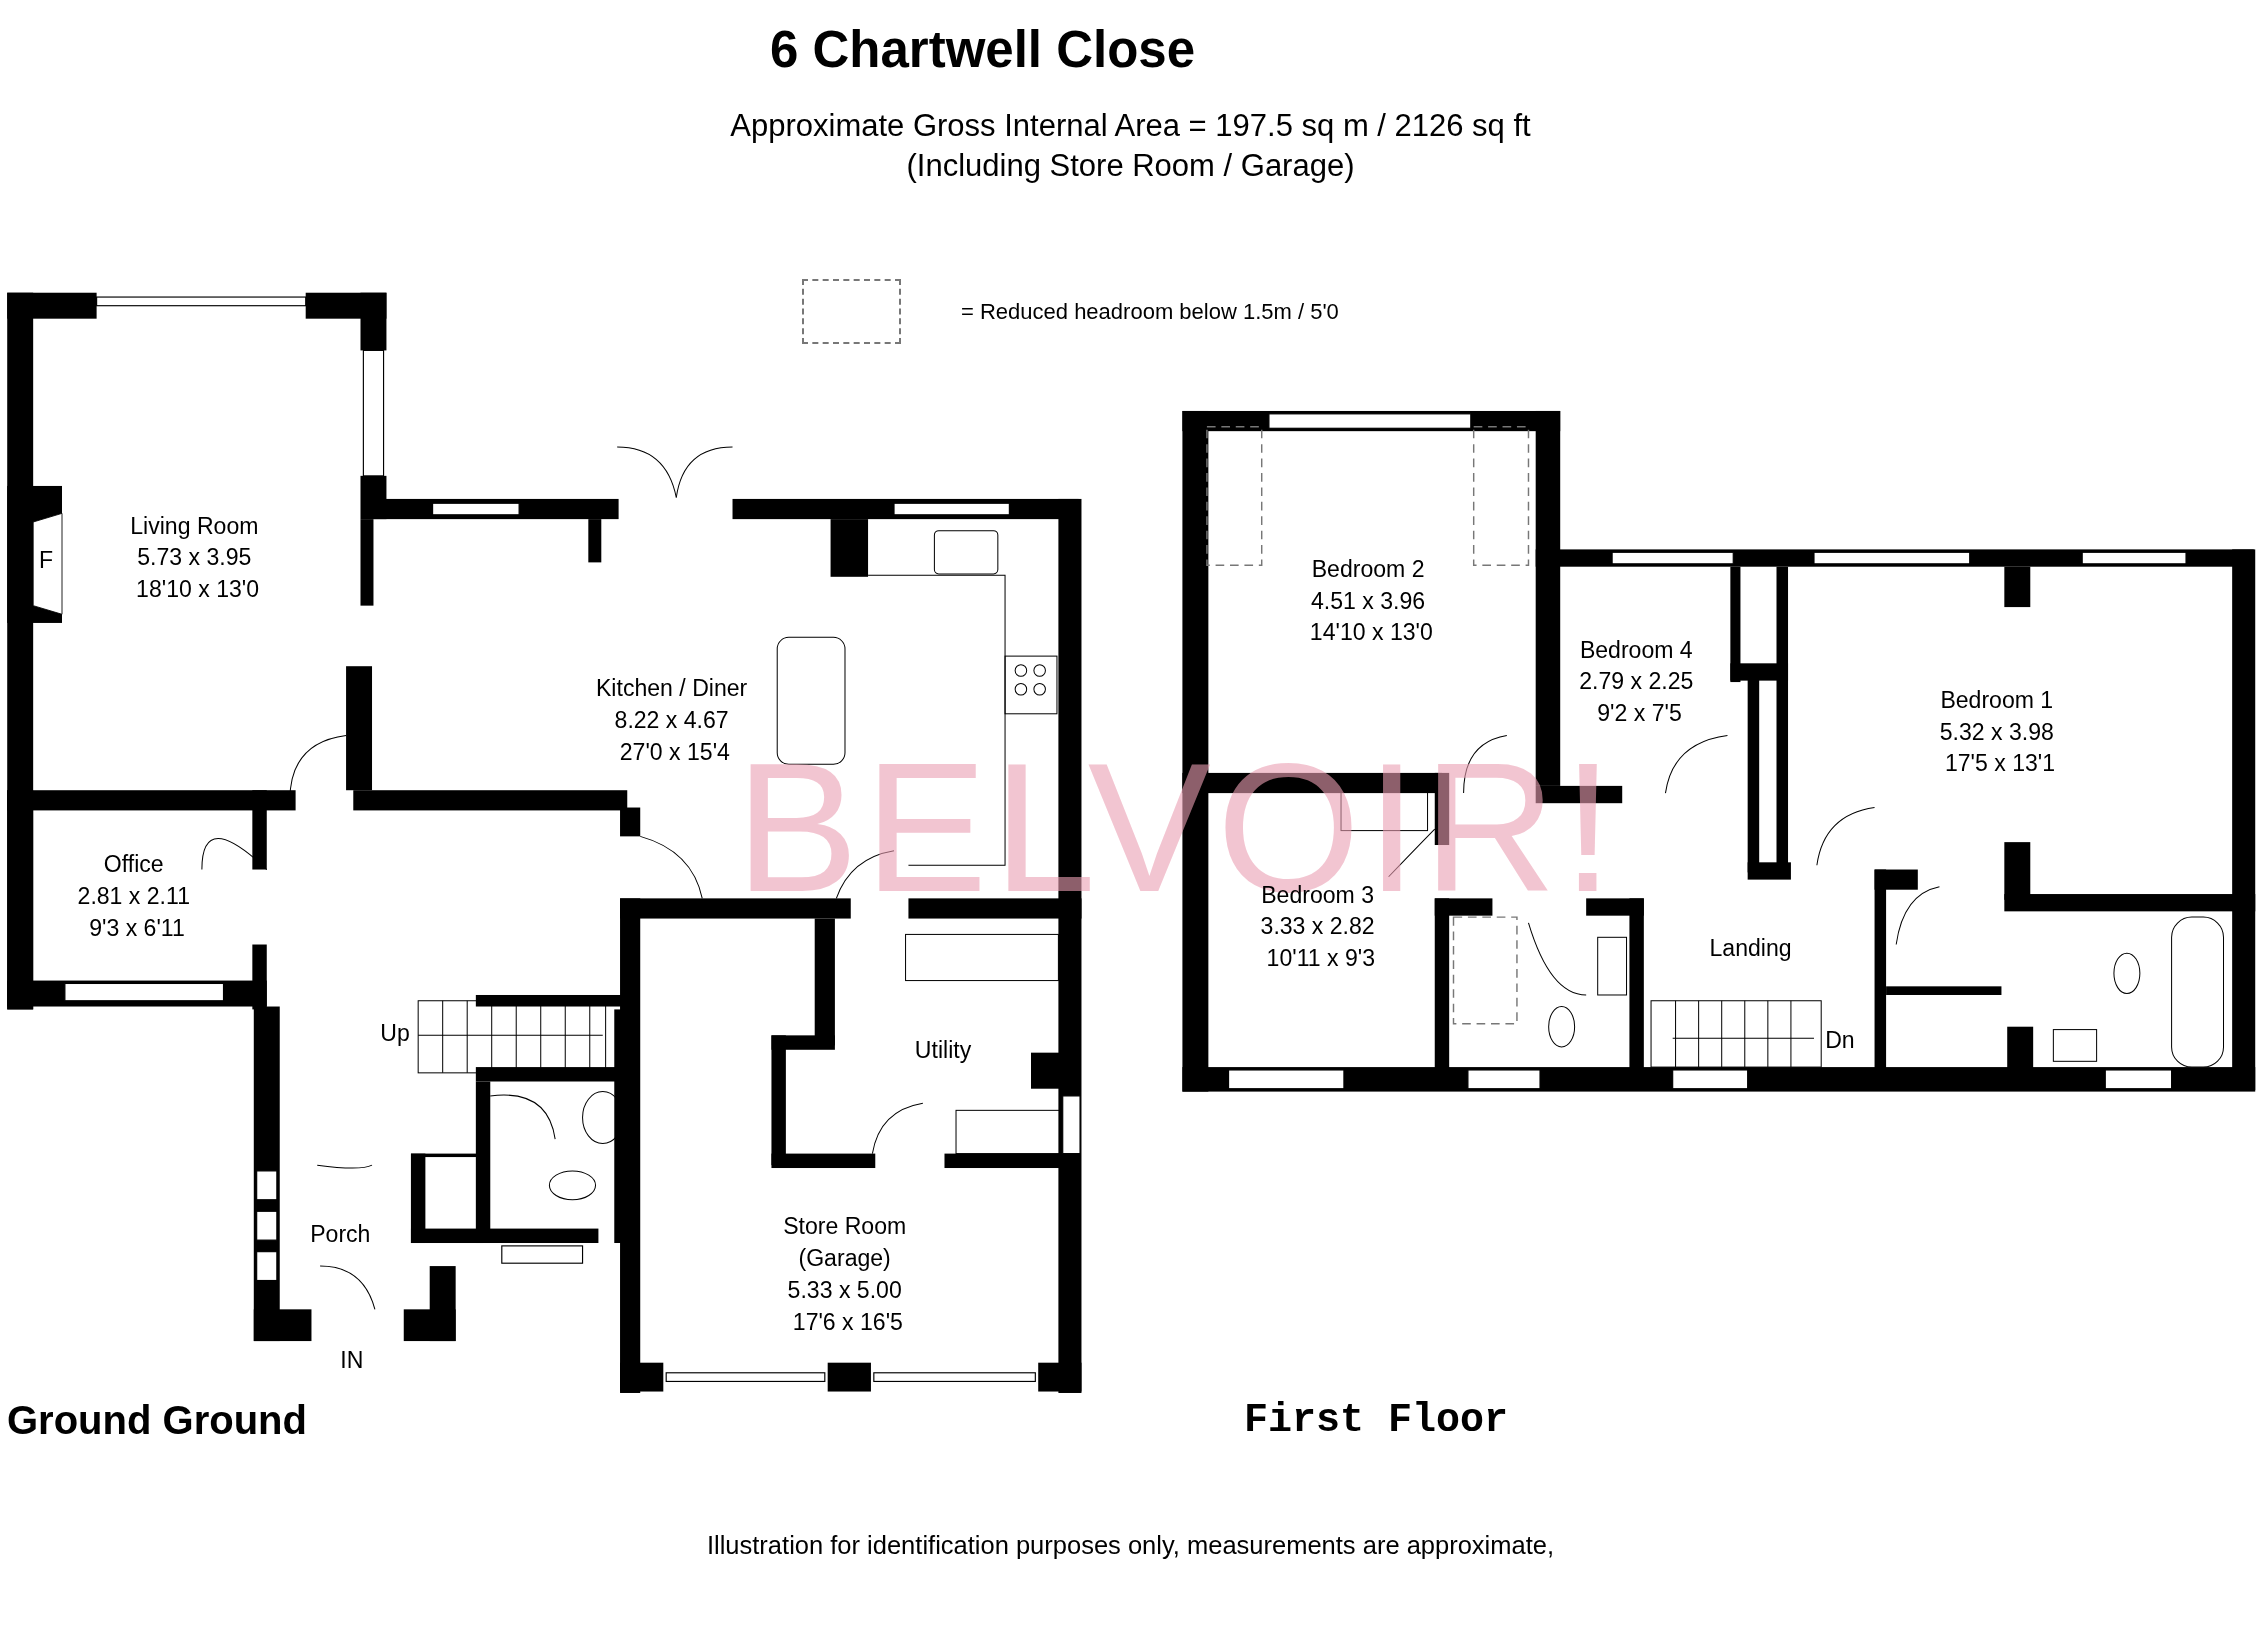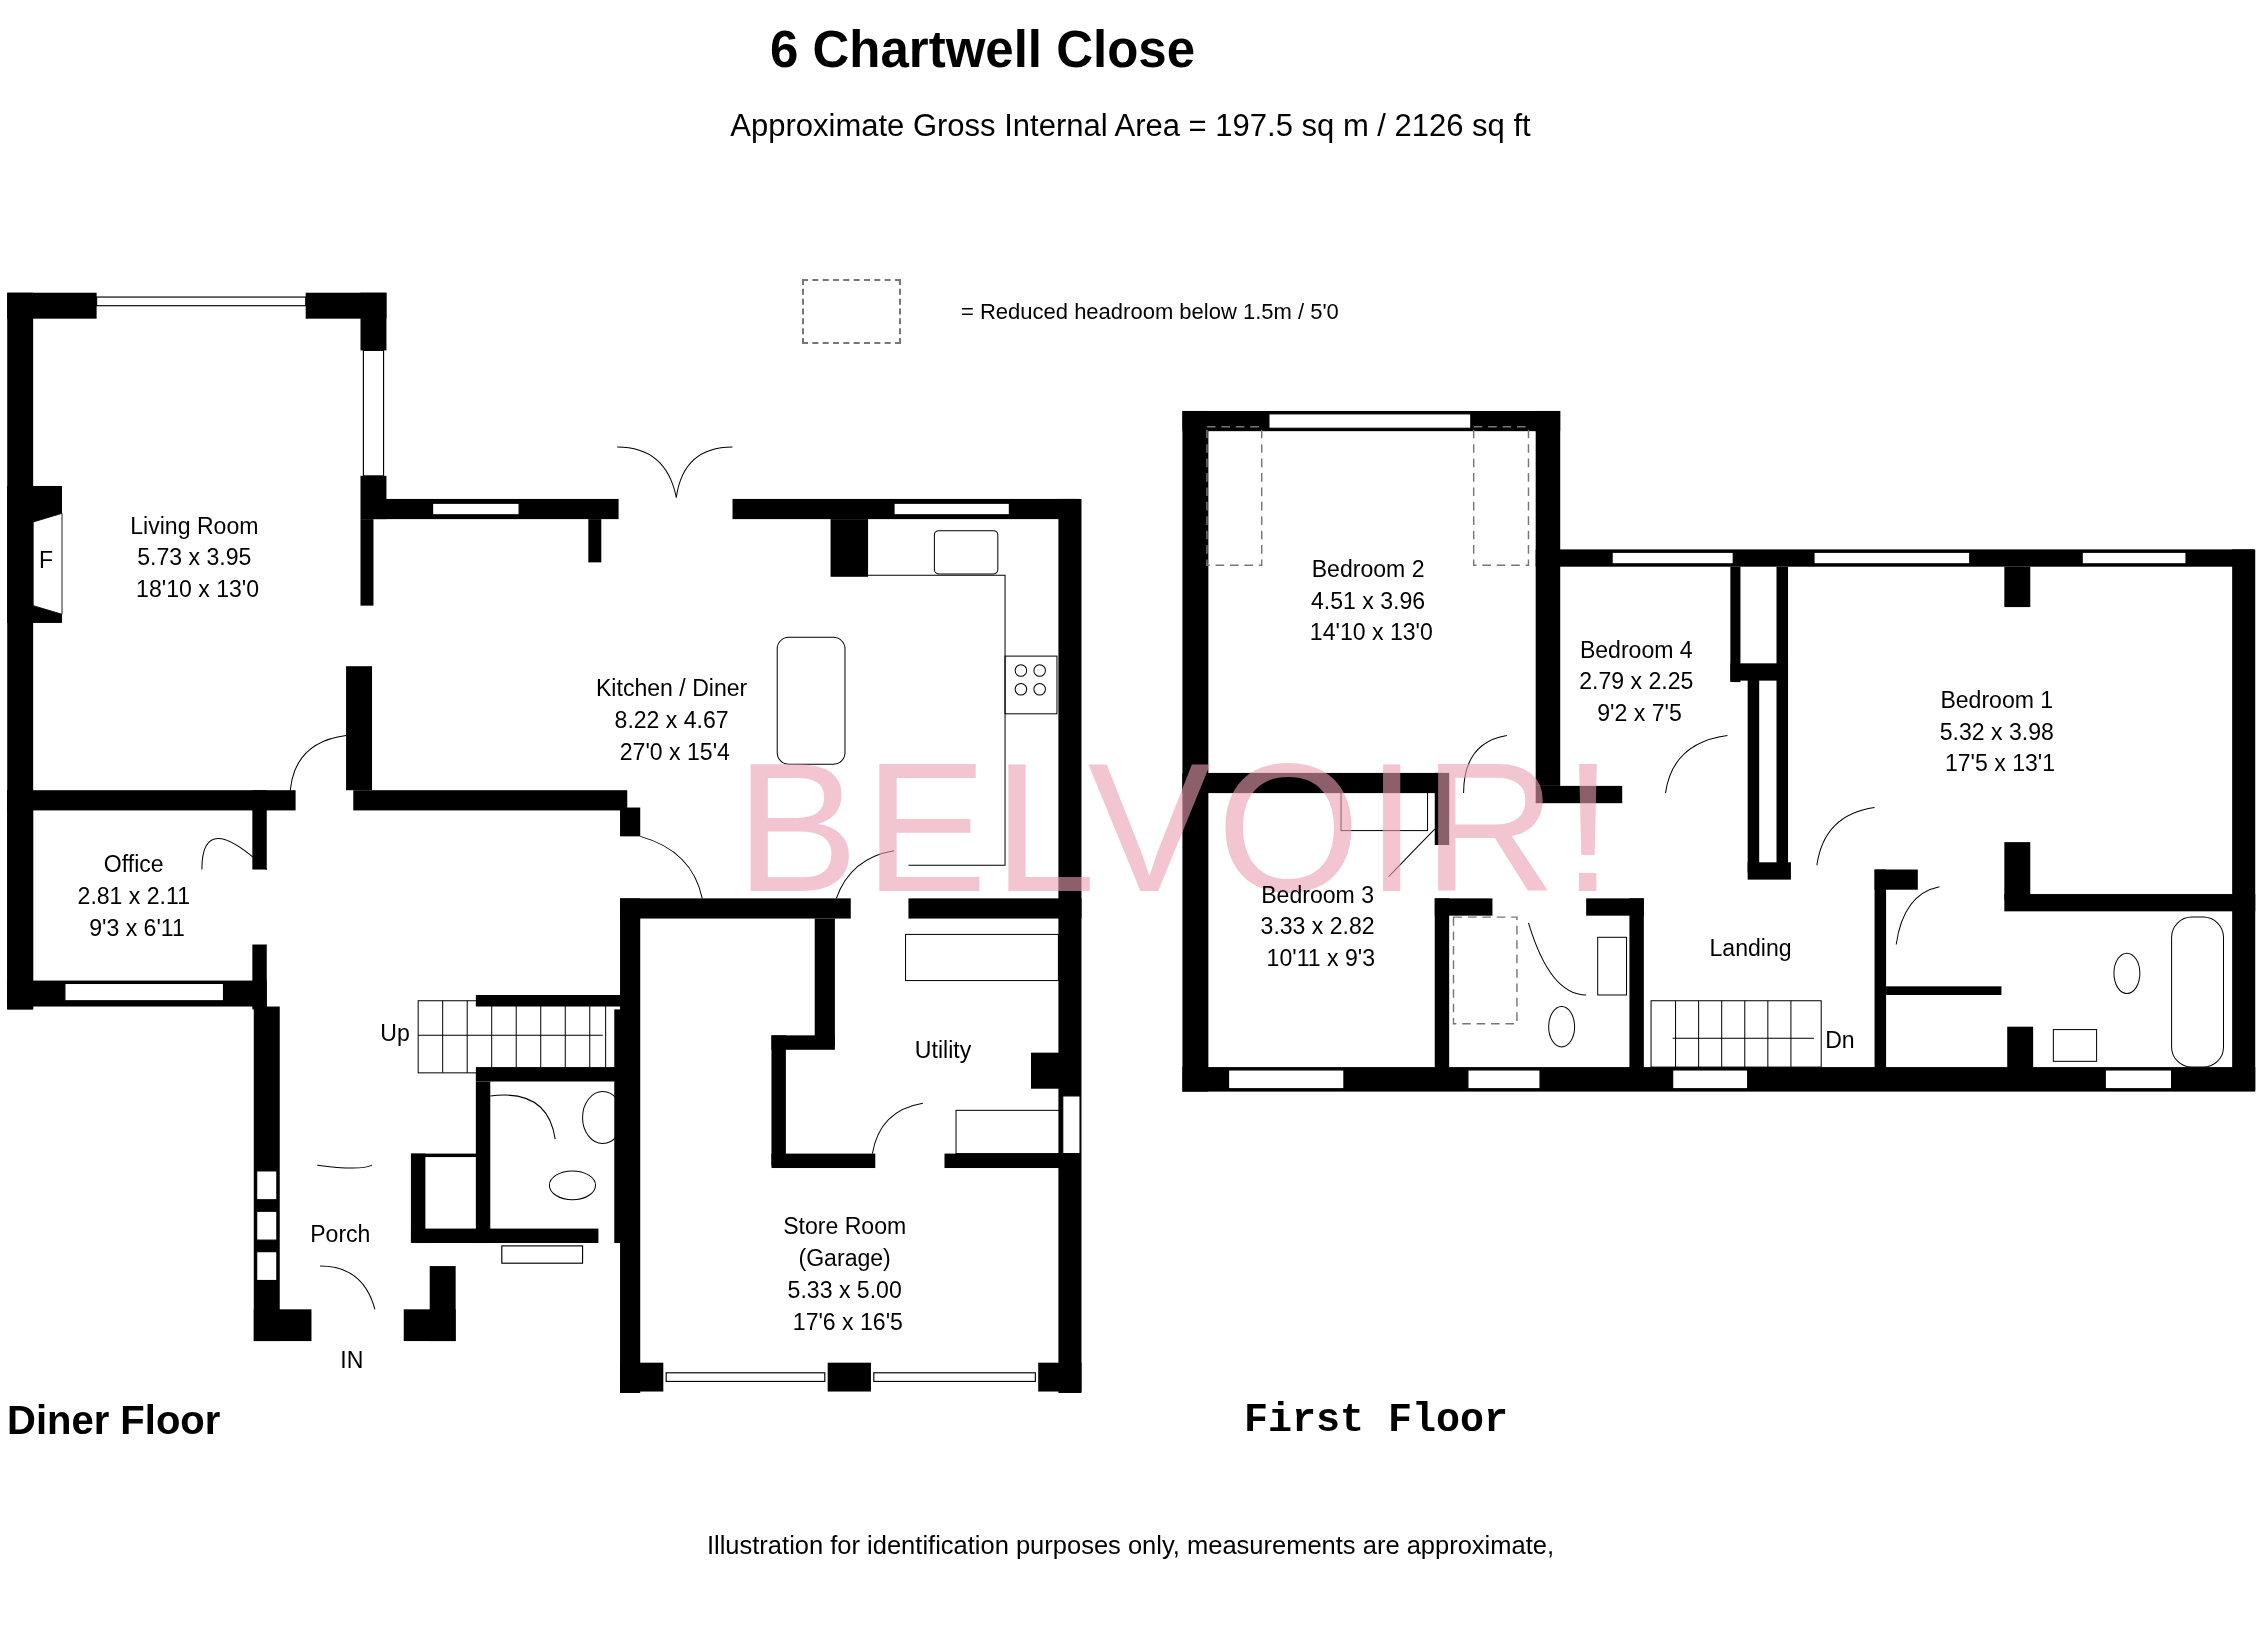--- a/index.html
+++ b/index.html
@@ -21,20 +21,21 @@
   .watermark { font-family:"Liberation Sans", sans-serif; font-size:128px; fill:#eb9fb3; opacity:0.6; letter-spacing:4px; }
 </style>
 </head>
 <body>
 
 <div class="page">
 
   <div class="title">6 Chartwell Close</div>
   <div class="subtitle">
     <div>Approximate Gross Internal Area = 197.5 sq m / 2126 sq ft</div>
+    <div>(Including Store Room / Garage)</div>
   </div>
 
   <div class="legend">
     <div class="legend-box"></div>
     <div class="legend-text">= Reduced headroom below 1.5m / 5'0</div>
   </div>
 
   <svg class="plan" viewBox="0 0 1568 1138" preserveAspectRatio="none">
 
     <g>
@@ -268,20 +269,20 @@
     </text>
     <text class="rlabel">
       <tspan x="916" y="626">Bedroom 3</tspan>
       <tspan x="916" y="648">3.33 x 2.82</tspan>
       <tspan x="916" y="670">10'11 x 9'3</tspan>
     </text>
     <text class="rlabel" x="1214" y="663">Landing</text>
     <text class="rlabel" x="1276" y="727">Dn</text>
   </svg>
 
-  <div class="floor-label" style="left:7px;">Diner Floor</div>
+  <div class="floor-label" style="left:7px;">Ground Ground</div>
   <div class="floor-label" style="left:1244px;font-family:Liberation Mono, monospace;">First Floor</div>
 
   <div class="footer">
     <div>Illustration for identification purposes only, measurements are approximate,</div>
   </div>
 </div>
 
 
 </body></html>

